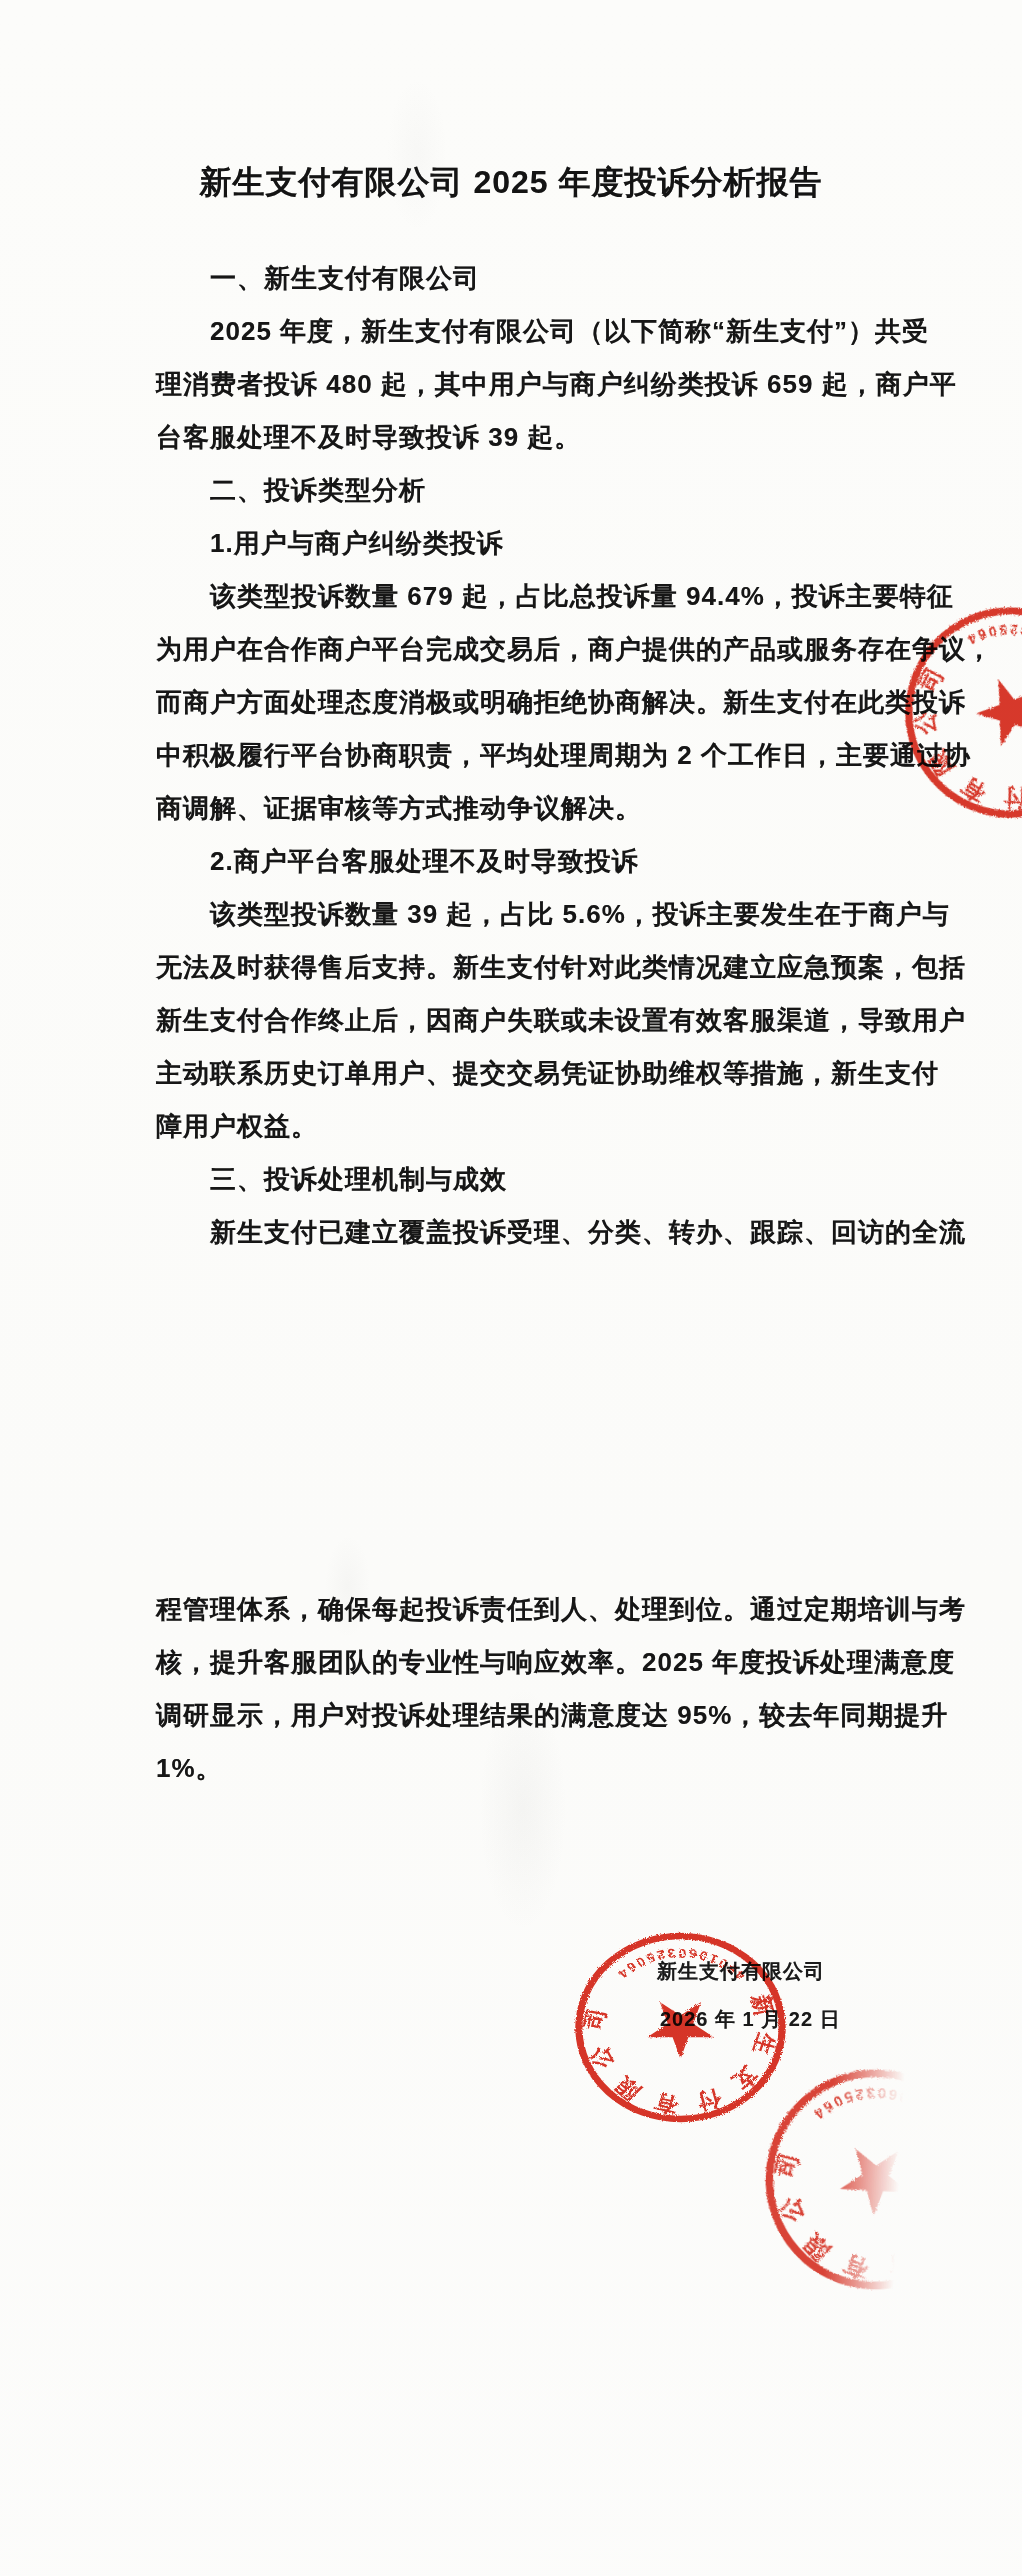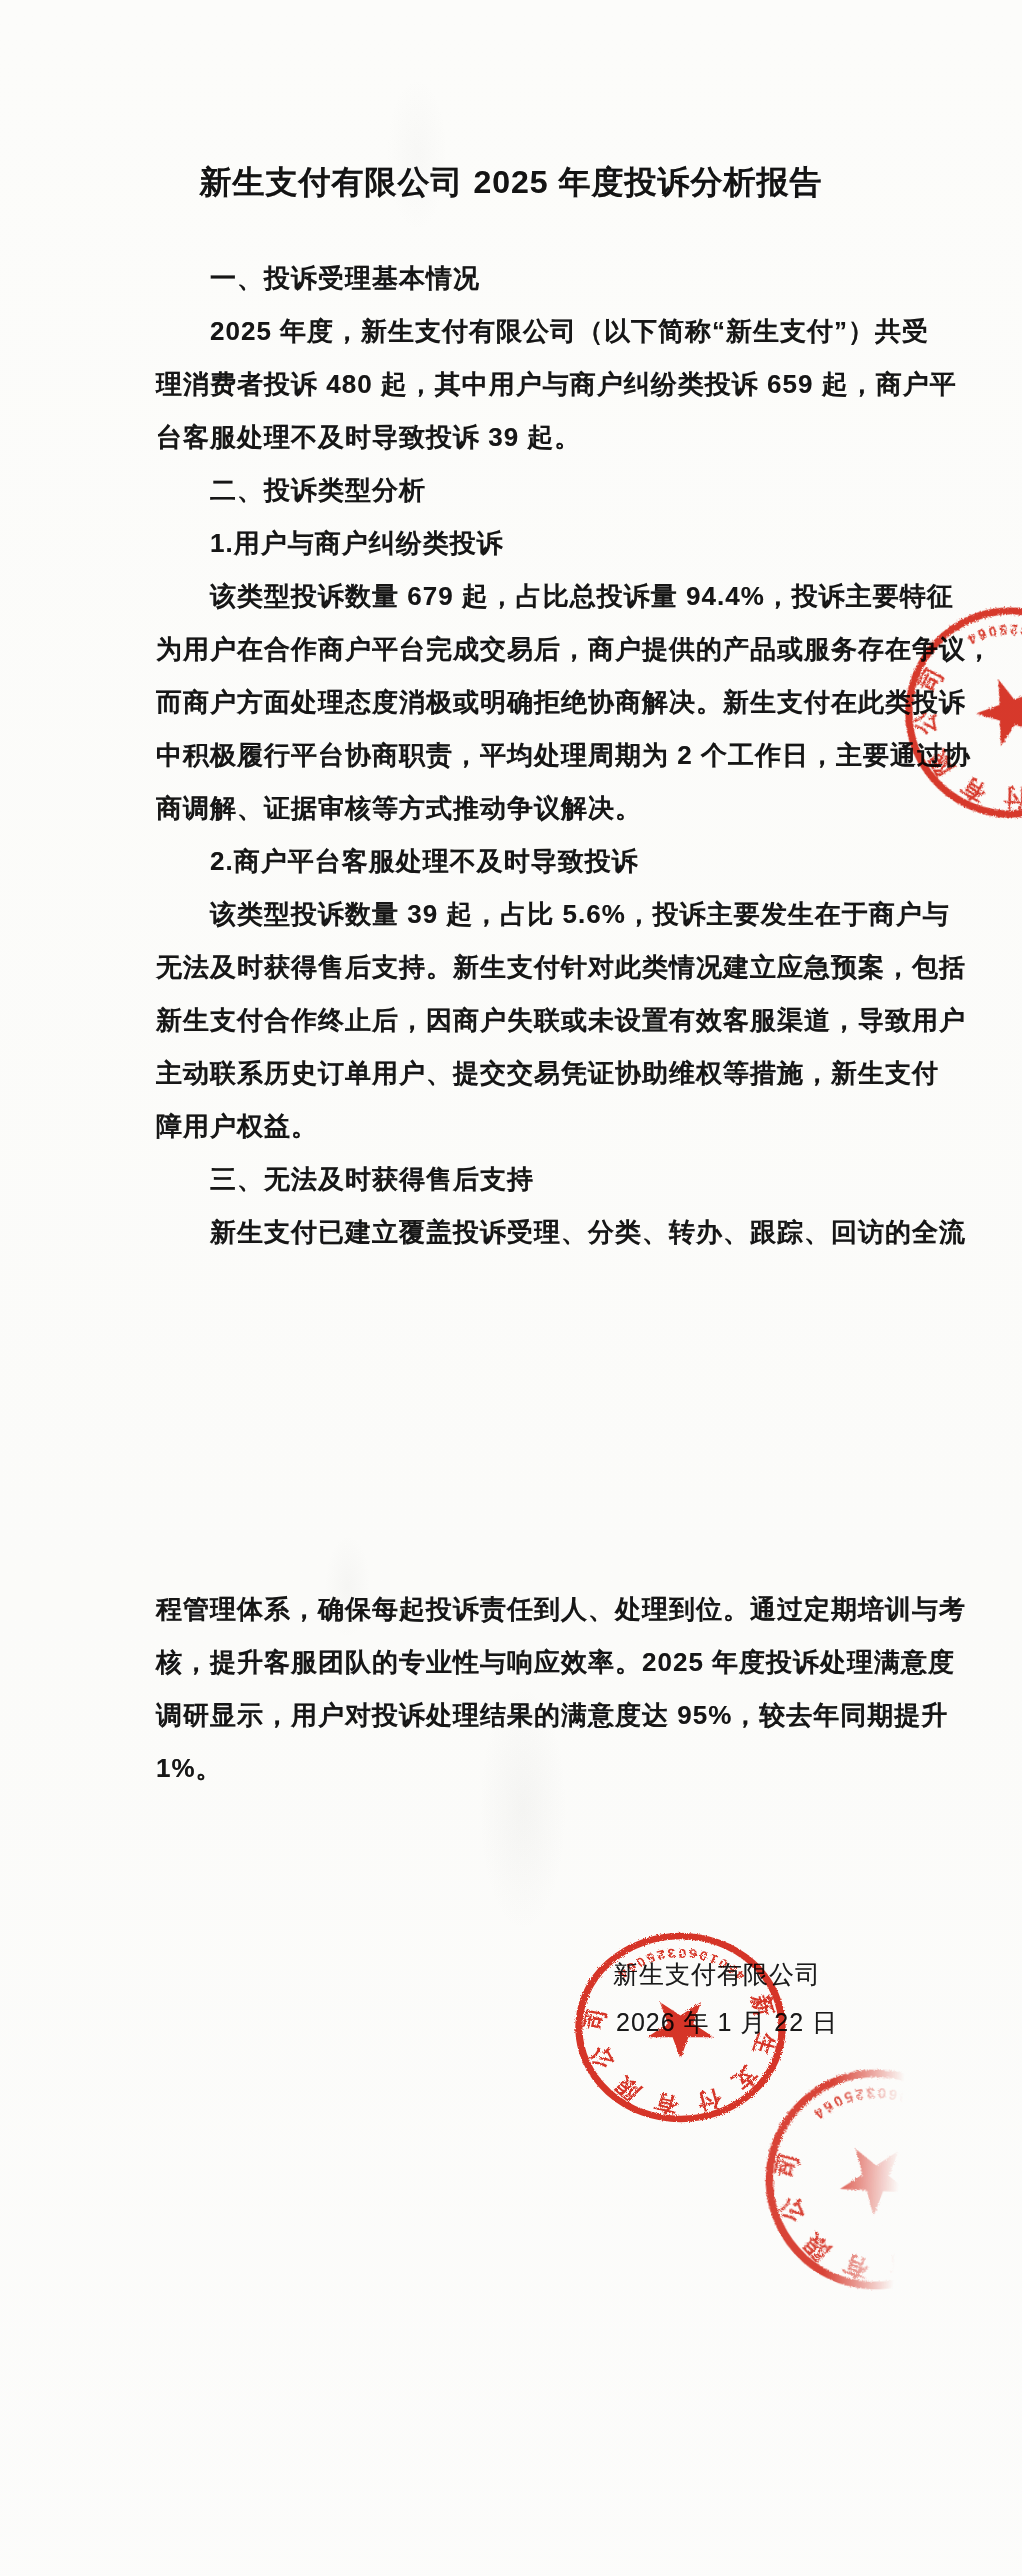--- a/index.html
+++ b/index.html
@@ -59,26 +59,27 @@
     font-size: 26px;
     font-weight: 600;
     letter-spacing: 1px;
     white-space: pre;
     text-shadow: 0 0 0.5px rgba(20,20,20,0.4);
   }
   .line.indent { padding-left: 54px; }
 
   .sig-company, .sig-date {
     position: absolute;
-    font-size: 25px;
-    font-weight: 400;
+    font-size: 20px;
+    font-weight: 700;
     color: #1a1a1a;
     letter-spacing: 1px;
     white-space: pre;
     text-shadow: 0 0 0.5px rgba(20,20,20,0.4);
+    margin-left: 44px;
   }
   .sig-company { left: 613px; top: 1958px; }
   .sig-date    { left: 616px; top: 2006px; }
 
   .stamp {
     position: absolute;
     pointer-events: none;
     mix-blend-mode: multiply;
   }
   .stamp svg { display: block; width: 100%; height: 100%; }
@@ -112,38 +113,38 @@
 <div class="page">
 
   <div class="smudge s1"></div>
   <div class="smudge s2"></div>
   <div class="smudge s3"></div>
 
   <h1 class="title">新生支付有限公司 2025 年度投诉分析报告</h1>
 
   <div class="textblock block1">
 
-  <div class="line indent"><span>一、投诉受理基本情况</span></div>
+  <div class="line indent"><span>一、新生支付有限公司</span></div>
       <div class="line indent"><span>2025 年度，新生支付有限公司（以下简称“新生支付”）共受</span></div>
       <div class="line"><span>理消费者投诉 480 起，其中用户与商户纠纷类投诉 659 起，商户平</span></div>
       <div class="line"><span>台客服处理不及时导致投诉 39 起。</span></div>
       <div class="line indent"><span>二、投诉类型分析</span></div>
       <div class="line indent"><span>1.用户与商户纠纷类投诉</span></div>
       <div class="line indent"><span>该类型投诉数量 679 起，占比总投诉量 94.4%，投诉主要特征</span></div>
       <div class="line"><span>为用户在合作商户平台完成交易后，商户提供的产品或服务存在争议，</span></div>
       <div class="line"><span>而商户方面处理态度消极或明确拒绝协商解决。新生支付在此类投诉</span></div>
       <div class="line"><span>中积极履行平台协商职责，平均处理周期为 2 个工作日，主要通过协</span></div>
       <div class="line"><span>商调解、证据审核等方式推动争议解决。</span></div>
       <div class="line indent"><span>2.商户平台客服处理不及时导致投诉</span></div>
       <div class="line indent"><span>该类型投诉数量 39 起，占比 5.6%，投诉主要发生在于商户与</span></div>
       <div class="line"><span>无法及时获得售后支持。新生支付针对此类情况建立应急预案，包括</span></div>
       <div class="line"><span>新生支付合作终止后，因商户失联或未设置有效客服渠道，导致用户</span></div>
       <div class="line"><span>主动联系历史订单用户、提交交易凭证协助维权等措施，新生支付</span></div>
       <div class="line"><span>障用户权益。</span></div>
-      <div class="line indent"><span>三、无法及时获得售后支持</span></div>
+      <div class="line indent"><span>三、投诉处理机制与成效</span></div>
       <div class="line indent"><span>新生支付已建立覆盖投诉受理、分类、转办、跟踪、回访的全流</span></div>
     </div>
 
   <div class="textblock block2">
 
   <div class="line"><span>程管理体系，确保每起投诉责任到人、处理到位。通过定期培训与考</span></div>
       <div class="line"><span>核，提升客服团队的专业性与响应效率。2025 年度投诉处理满意度</span></div>
       <div class="line"><span>调研显示，用户对投诉处理结果的满意度达 95%，较去年同期提升</span></div>
       <div class="line"><span>1%。</span></div>
     </div>

